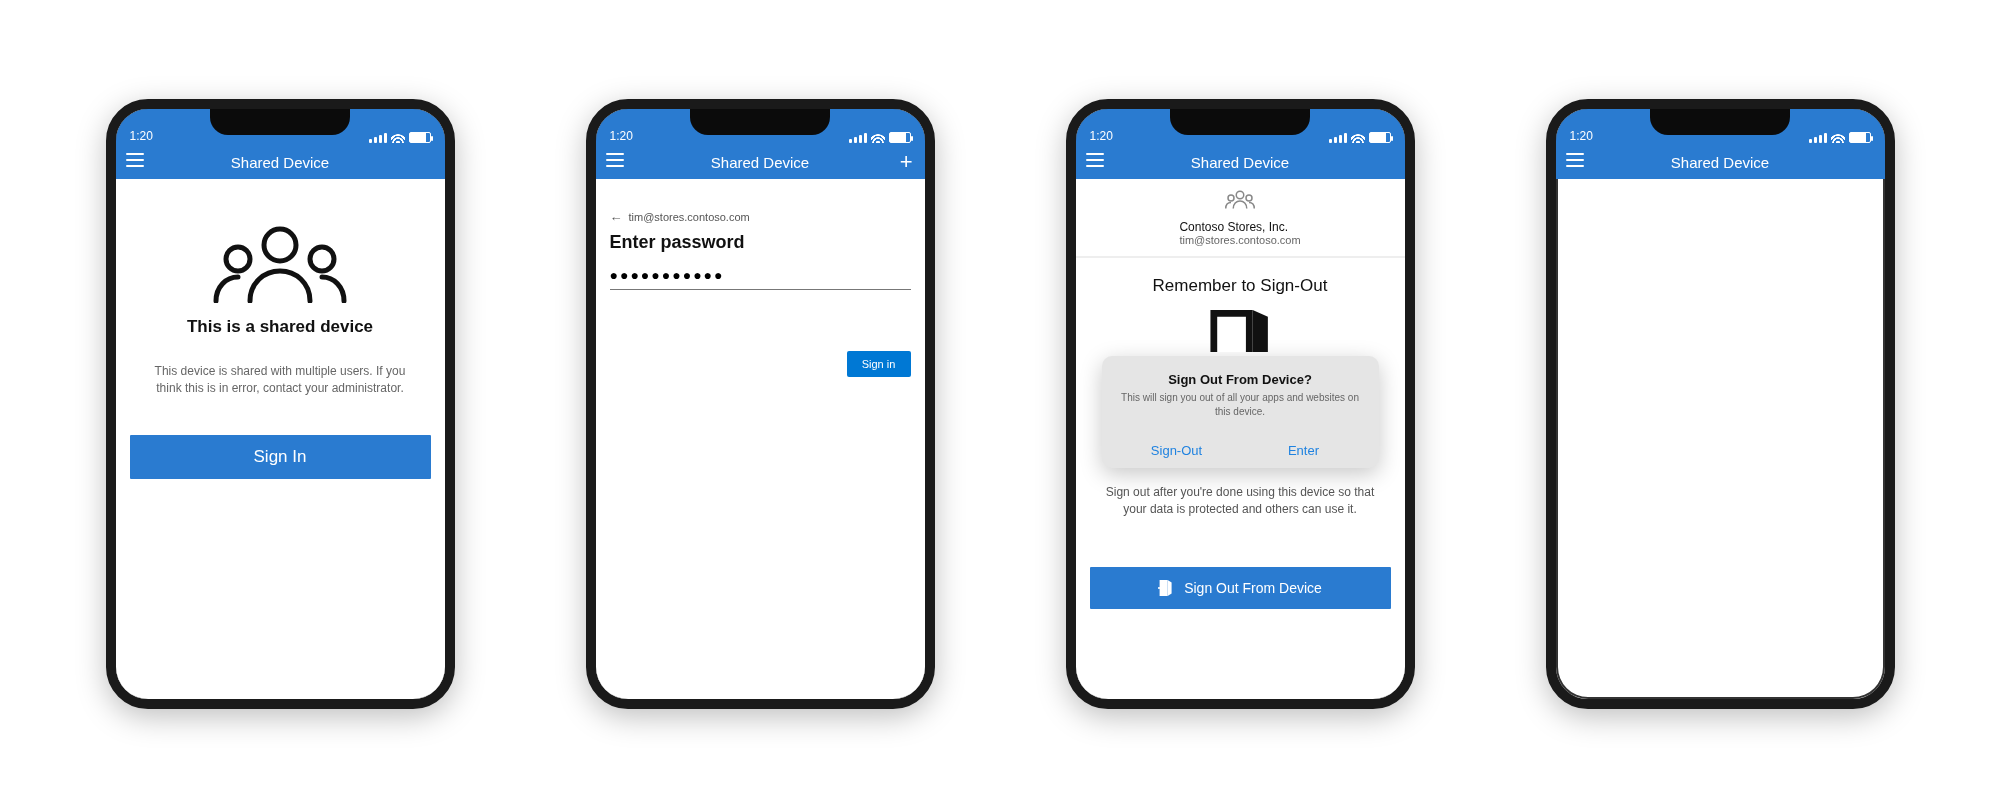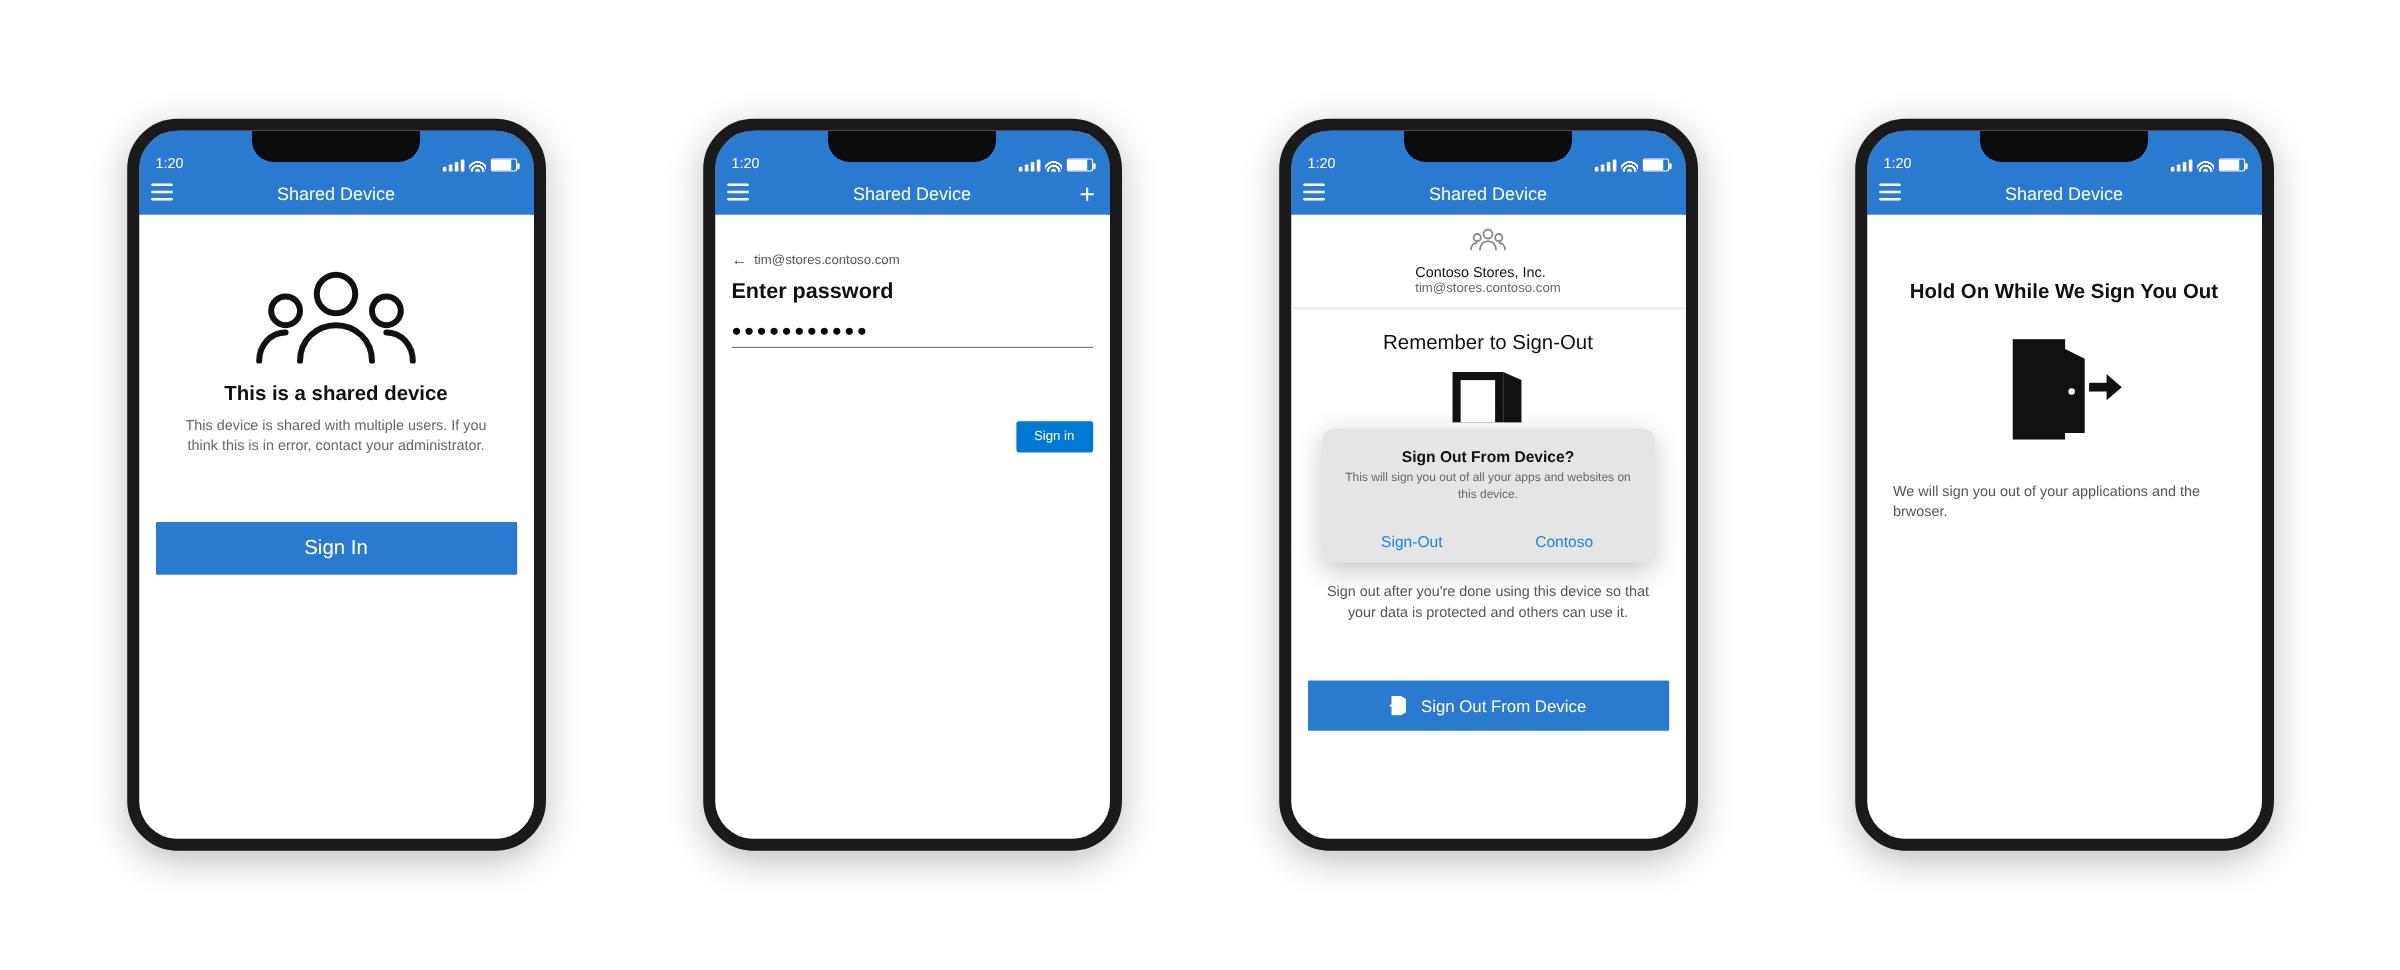--- a/index.html
+++ b/index.html
@@ -72,21 +72,21 @@
   .nav-plus{
     position:absolute;right:12px;top:6px;font-size:22px;font-weight:300;line-height:22px;cursor:pointer;
   }
   .nav-title{font-size:15px;font-weight:400;}
 
   .screen{position:absolute;top:70px;left:0;right:0;bottom:0;background:#fff;}
 
   
   .hero{padding:44px 22px 0;text-align:center;}
   .group-icon{margin:0 auto 10px;width:140px;}
-  .h1{font-size:17px;font-weight:700;color:#111;margin-bottom:8px;}
+  .h1{font-size:17px;font-weight:700;color:#111;margin-bottom:26px;}
   .sub{font-size:12px;color:var(--muted);line-height:1.45;padding:0 8px;}
   .big-btn{
     position:absolute;left:14px;right:14px;top:256px;
     height:44px;background:var(--blue);color:#fff;
     display:flex;align-items:center;justify-content:center;
     font-size:17px;border-radius:1px;cursor:pointer;
   }
 
   
   .back-row{display:flex;align-items:center;gap:6px;font-size:11px;color:#555;padding:30px 14px 4px;}
@@ -277,21 +277,21 @@
         <svg class="door-peek" viewBox="0 0 90 50">
           <rect x="10" y="0" width="50" height="50" fill="#111"></rect>
           <polygon points="60,0 78,8 78,50 60,50" fill="#111"></polygon>
           <rect x="18" y="8" width="34" height="42" fill="#fff"></rect>
         </svg>
         <div class="modal">
           <div class="modal-title">Sign Out From Device?</div>
           <div class="modal-msg">This will sign you out of all your apps and websites on this device.</div>
           <div class="modal-actions">
             <div>Sign-Out</div>
-            <div>Contoso</div>
+            <div>Enter</div>
           </div>
         </div>
       </div>
       <div class="s3-note">Sign out after you're done using this device so that your data is protected and others can use it.</div>
       <div class="signout-bar">
         <svg class="door-sm" viewBox="0 0 20 22">
           <rect x="2" y="1" width="10" height="20" fill="#fff"></rect>
           <polygon points="12,1 17,4 17,18 12,21" fill="#fff"></polygon>
           <rect x="0" y="10" width="6" height="2" fill="#fff"></rect>
         </svg>
@@ -318,29 +318,15 @@
       </div>
     </div>
     <div class="navbar">
       <div class="hamburger">
           <span></span>
           <span></span>
           <span></span>
         </div>
       <div class="nav-title">Shared Device</div>
     </div>
-    <div class="screen">
-      <div class="s4-body">
-        <div class="s4-title">Hold On While We Sign You Out</div>
-        <svg class="door-ico door-svg" viewBox="0 0 110 100">
-          <rect x="8" y="4" width="48" height="92" fill="#111"></rect>
-          <rect x="14" y="10" width="36" height="80" fill="#fff"></rect>
-          <polygon points="50,10 74,22 74,90 50,90" fill="#111"></polygon>
-          <circle cx="62" cy="52" r="3" fill="#fff"></circle>
-          <rect x="78" y="44" width="18" height="8" fill="#111"></rect>
-          <polygon points="94,36 108,48 94,60" fill="#111"></polygon>
-        </svg>
-        <div class="s4-sub">We will sign you out of your applications and the brwoser.</div>
-      </div>
-    </div>
   </div>
 
 </div>
 
 </body></html>

